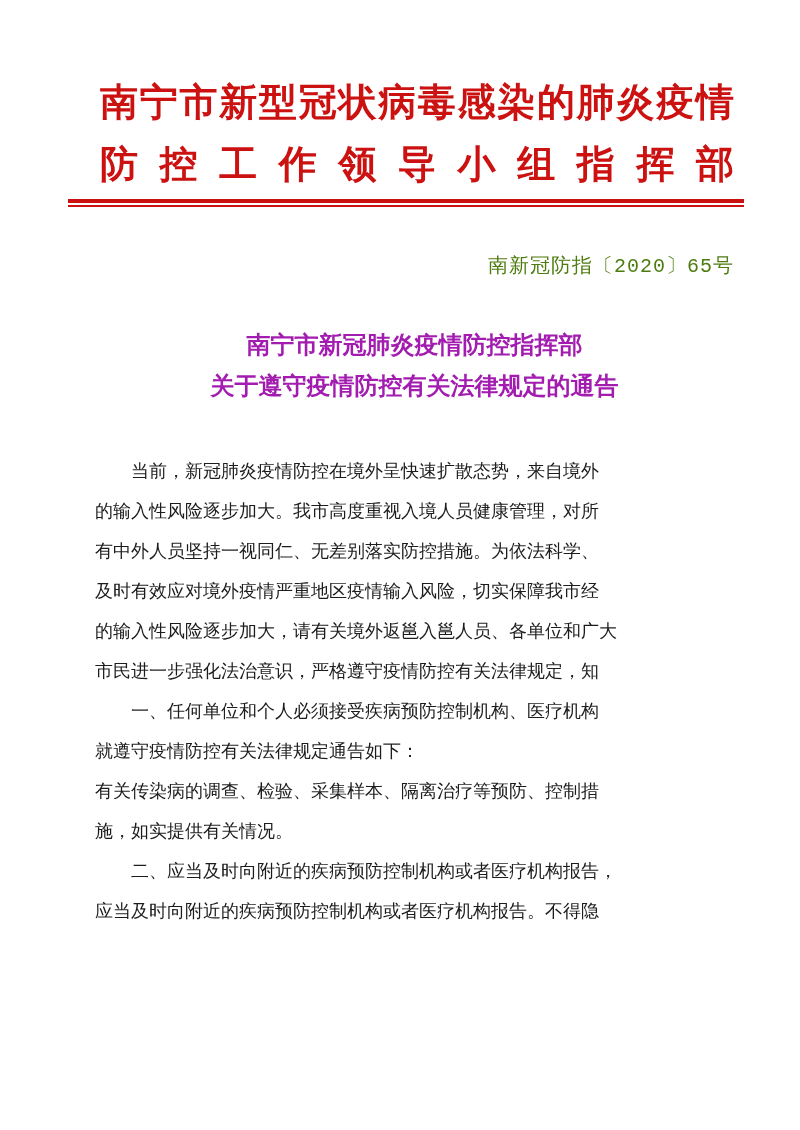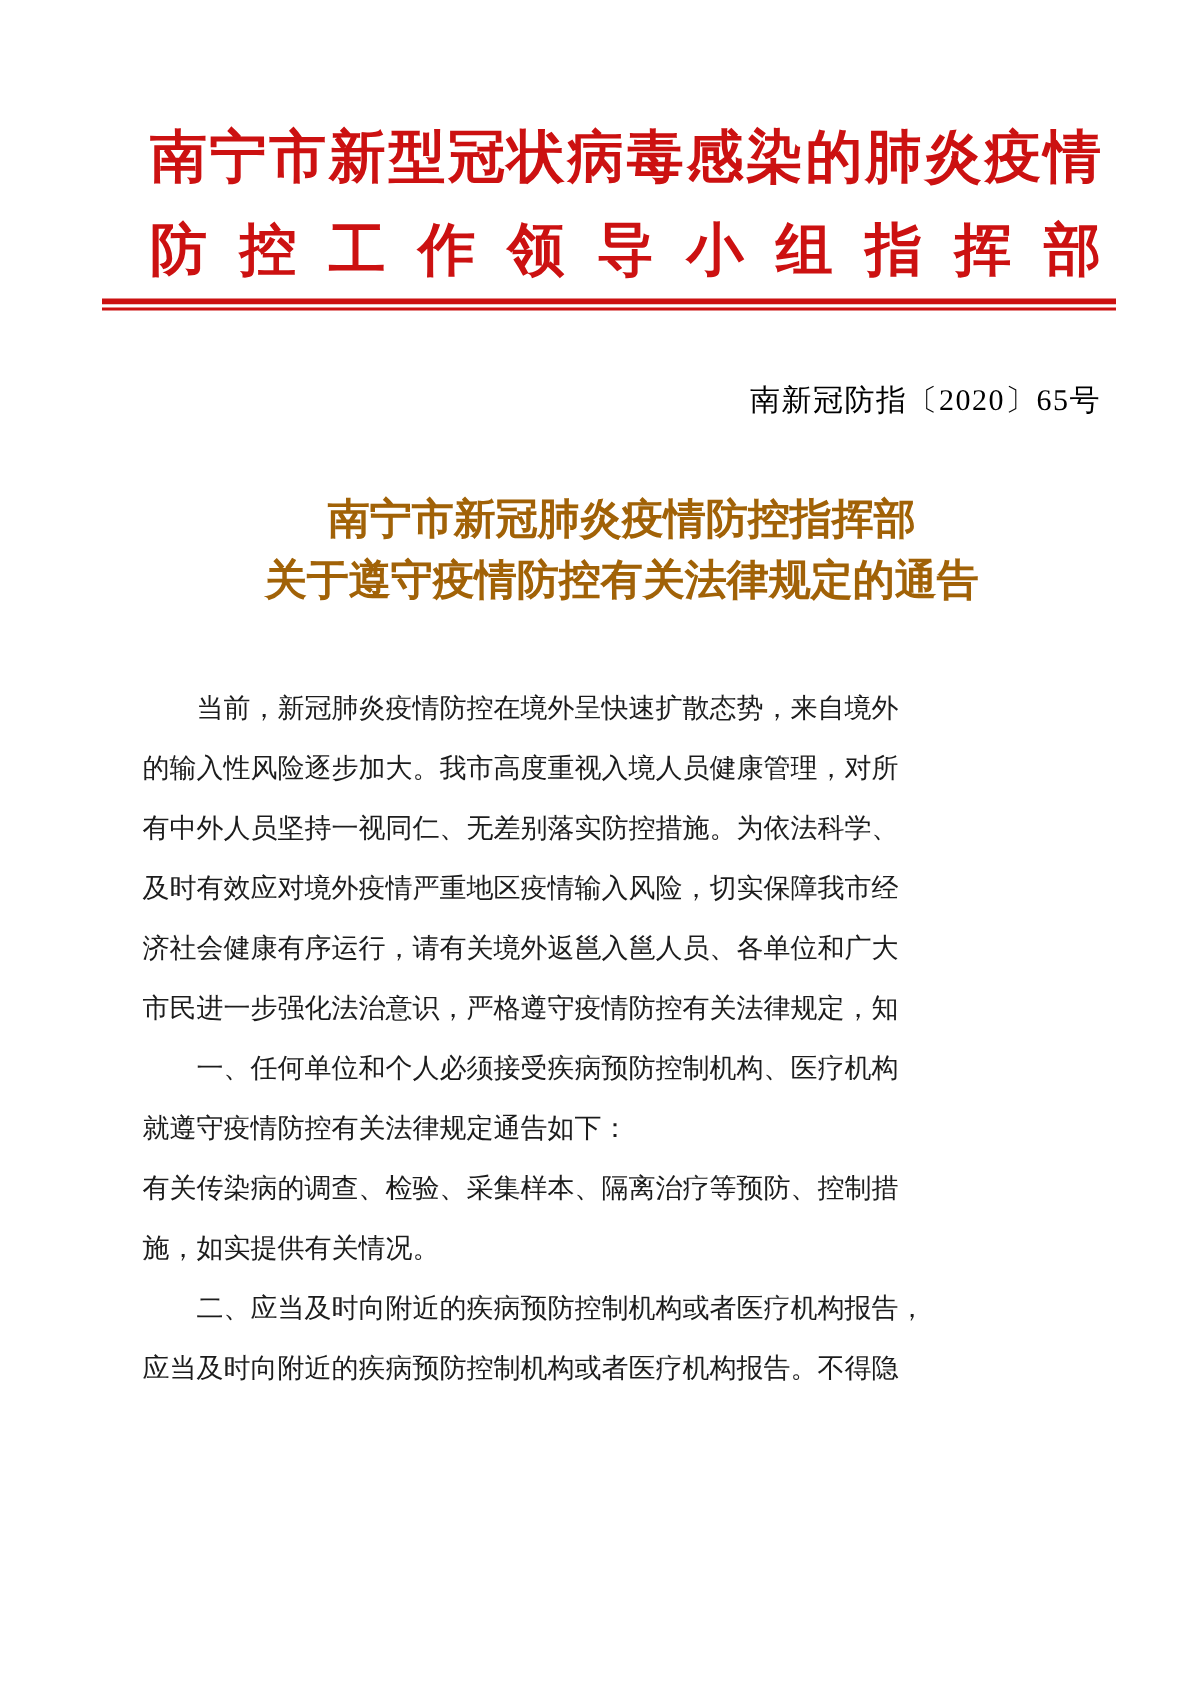--- a/index.html
+++ b/index.html
@@ -1,49 +1,49 @@
 <!DOCTYPE html>
 <html style="--red: #cc1111;"><head>
 <meta charset="utf-8">
 <style>
   html,body { margin:0; padding:0; background:#ffffff; }
   .page {
     position:relative;
     width:800px; height:1130px;
     background:#ffffff;
     overflow:hidden;
-    font-family:Liberation Serif, serif;
+    font-family:Liberation Mono, monospace;
     color:#1a1a1a;
   }
   .letterhead {
     position:absolute; left:100px; top:74px; width:634px;
     color:var(--red,#cc1111);
     font-weight:bold;
     font-size:38px; line-height:62px;
   }
   .letterhead .lh-line {
     text-align:justify;
     text-align-last:justify;
   }
   .red-rule { position:absolute; left:68px; top:199px; width:676px; }
   .red-rule .thick { height:4px; background:var(--red,#cc1111); }
   .red-rule .gap   { height:2px; background:#ffffff; }
   .red-rule .thin  { height:2px; background:var(--red,#cc1111); }
   .doc-number {
     position:absolute; left:95px; top:252px; width:639px;
     text-align:right;
     font-size:20px; line-height:30px; letter-spacing:1px;
-    color:#000000;
+    color:#4d7c0f;
   }
   .notice-title {
     position:absolute; left:95px; top:326px; width:639px;
     text-align:center;
     font-weight:bold;
-    font-size:28px; line-height:41px;
-    color:#a16207;
+    font-size:24px; line-height:41px;
+    color:#a21caf;
   }
   .doc-body {
     position:absolute; left:95px; top:452px; width:640px;
     font-size:18px; line-height:40px;
     color:#1c1c1c;
   }
   .doc-body .body-line {
     white-space:nowrap;
   }
 </style>
@@ -69,21 +69,21 @@
     <div>南宁市新冠肺炎疫情防控指挥部</div>
     <div>关于遵守疫情防控有关法律规定的通告</div>
   </div>
 
   <div class="doc-body">
 
   <div class="body-line">　　当前，新冠肺炎疫情防控在境外呈快速扩散态势，来自境外</div>
       <div class="body-line">的输入性风险逐步加大。我市高度重视入境人员健康管理，对所</div>
       <div class="body-line">有中外人员坚持一视同仁、无差别落实防控措施。为依法科学、</div>
       <div class="body-line">及时有效应对境外疫情严重地区疫情输入风险，切实保障我市经</div>
-      <div class="body-line">济社会健康有序运行，请有关境外返邕入邕人员、各单位和广大</div>
+      <div class="body-line">的输入性风险逐步加大，请有关境外返邕入邕人员、各单位和广大</div>
       <div class="body-line">市民进一步强化法治意识，严格遵守疫情防控有关法律规定，知</div>
       <div class="body-line">　　一、任何单位和个人必须接受疾病预防控制机构、医疗机构</div>
       <div class="body-line">就遵守疫情防控有关法律规定通告如下：</div>
       <div class="body-line">有关传染病的调查、检验、采集样本、隔离治疗等预防、控制措</div>
       <div class="body-line">施，如实提供有关情况。</div>
       <div class="body-line">　　二、应当及时向附近的疾病预防控制机构或者医疗机构报告，</div>
       <div class="body-line">应当及时向附近的疾病预防控制机构或者医疗机构报告。不得隐</div>
     </div>
 
 </div>

